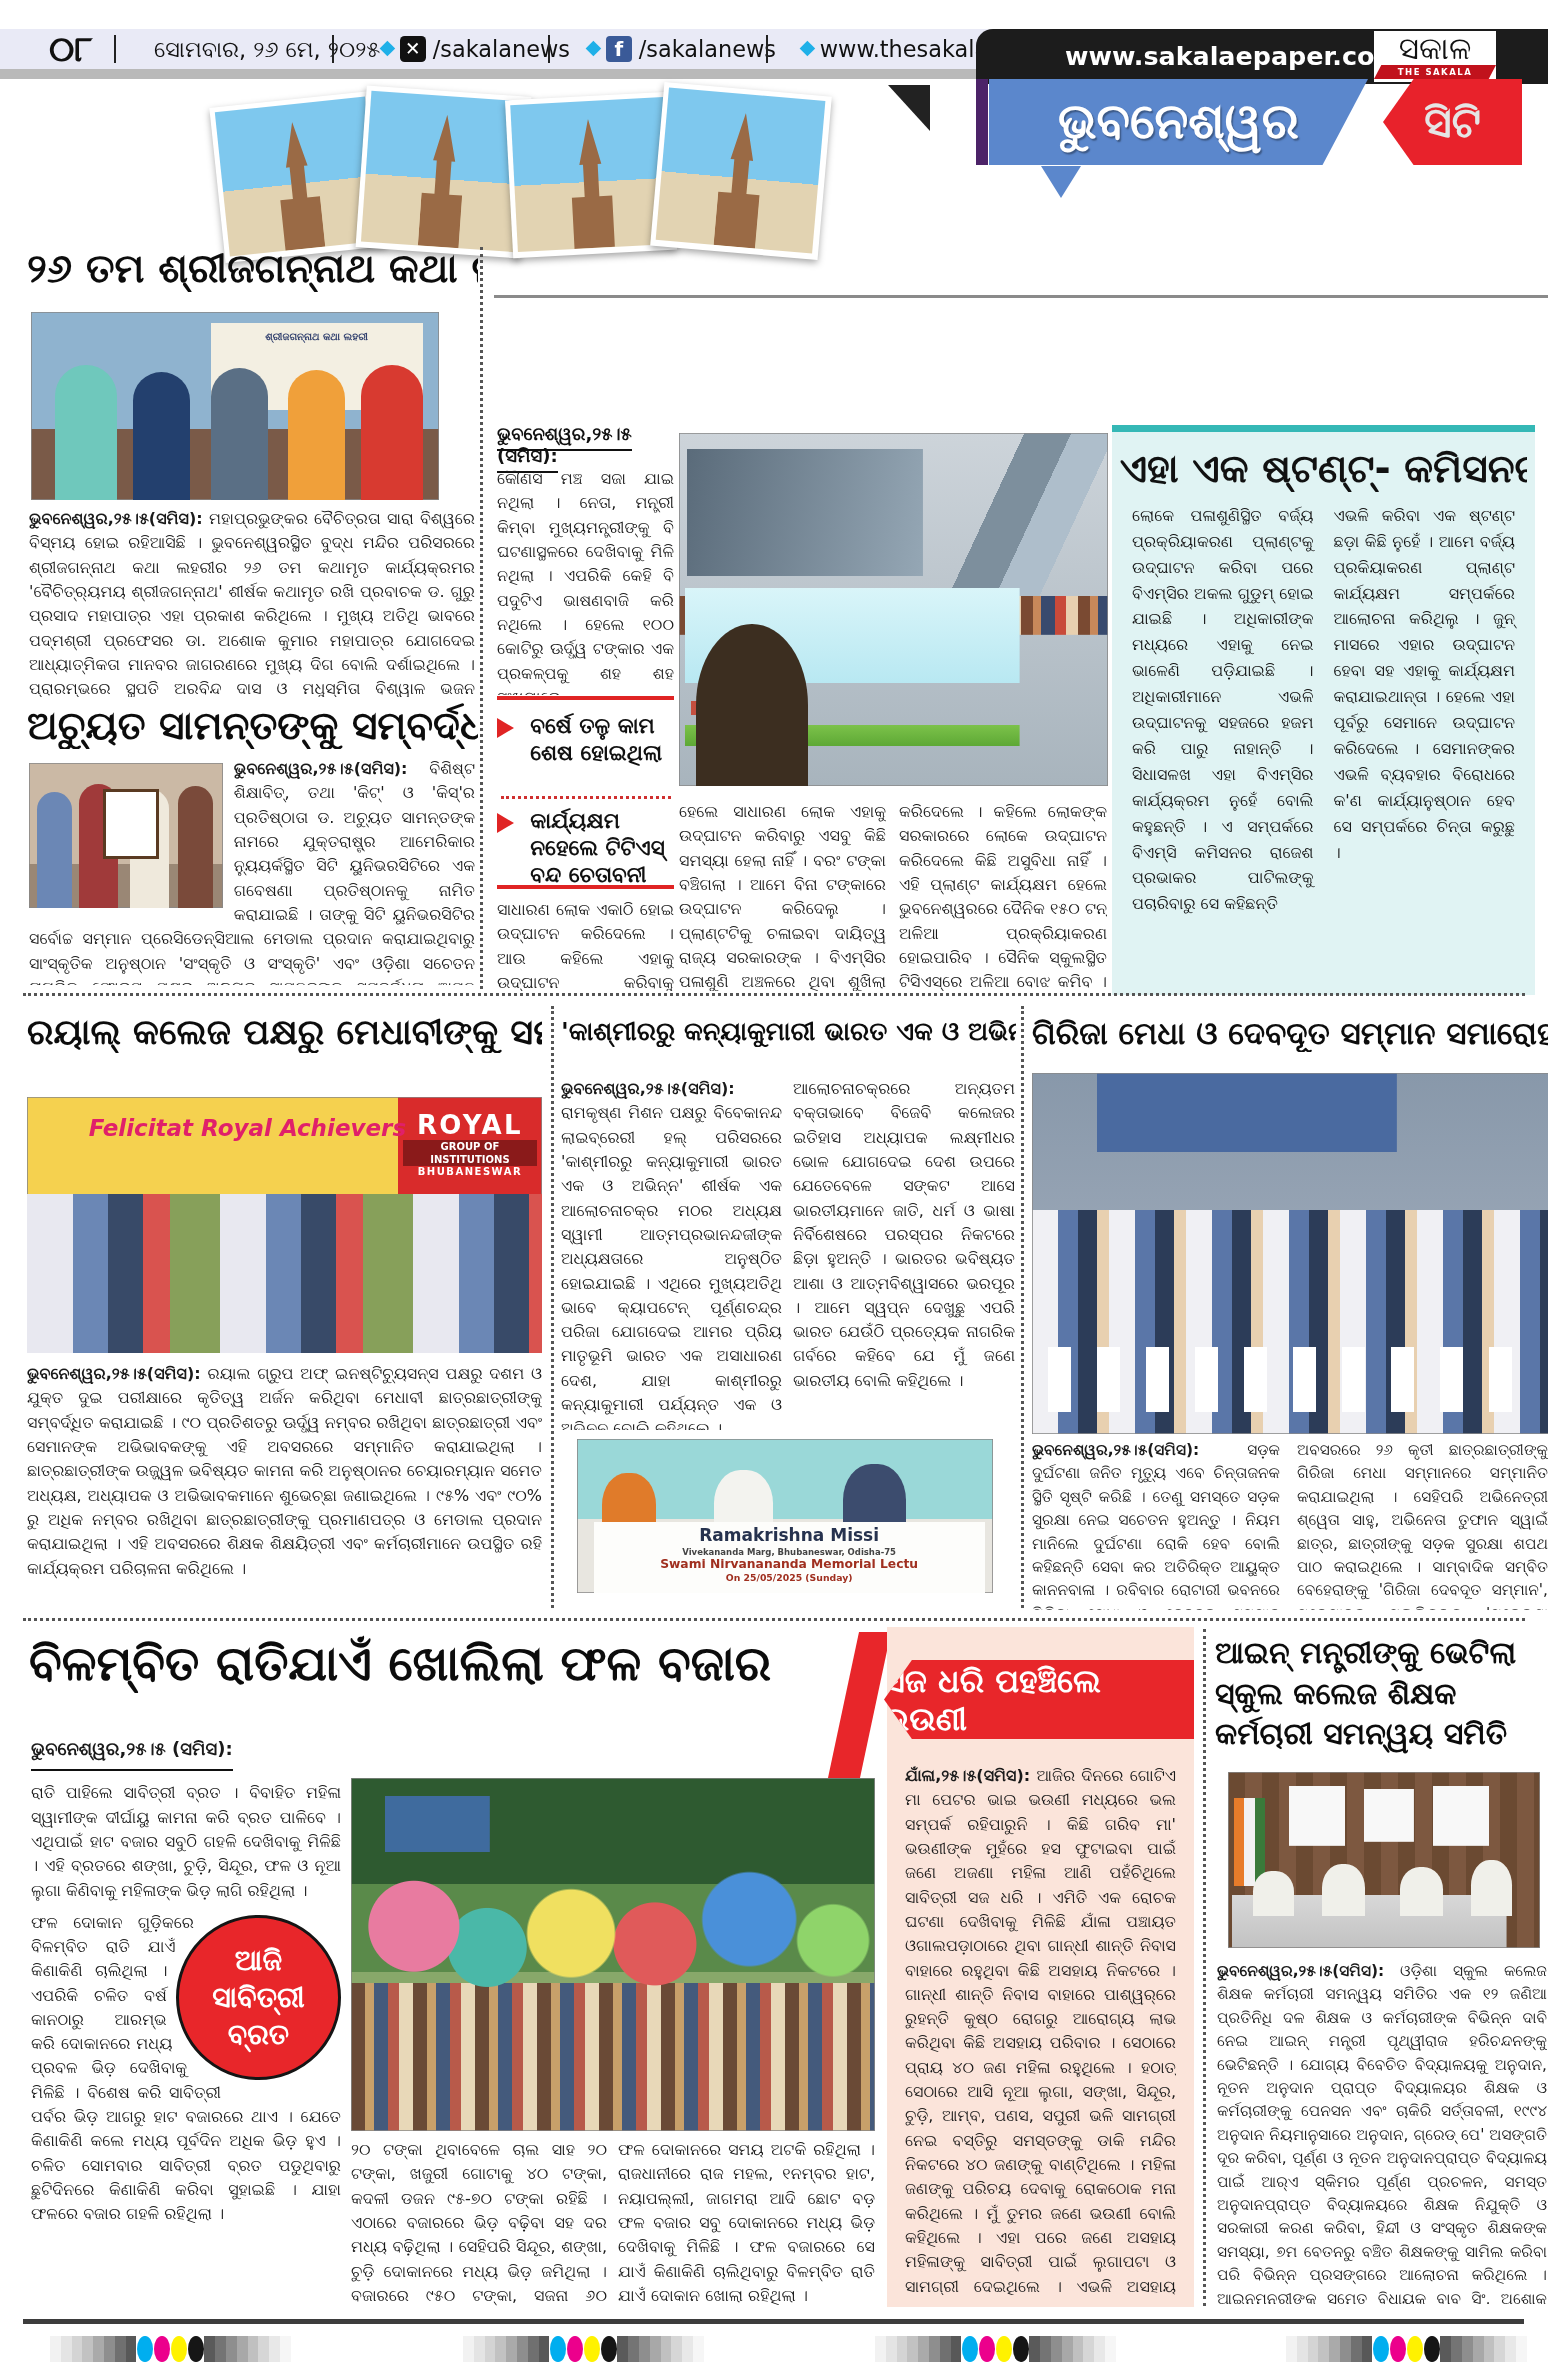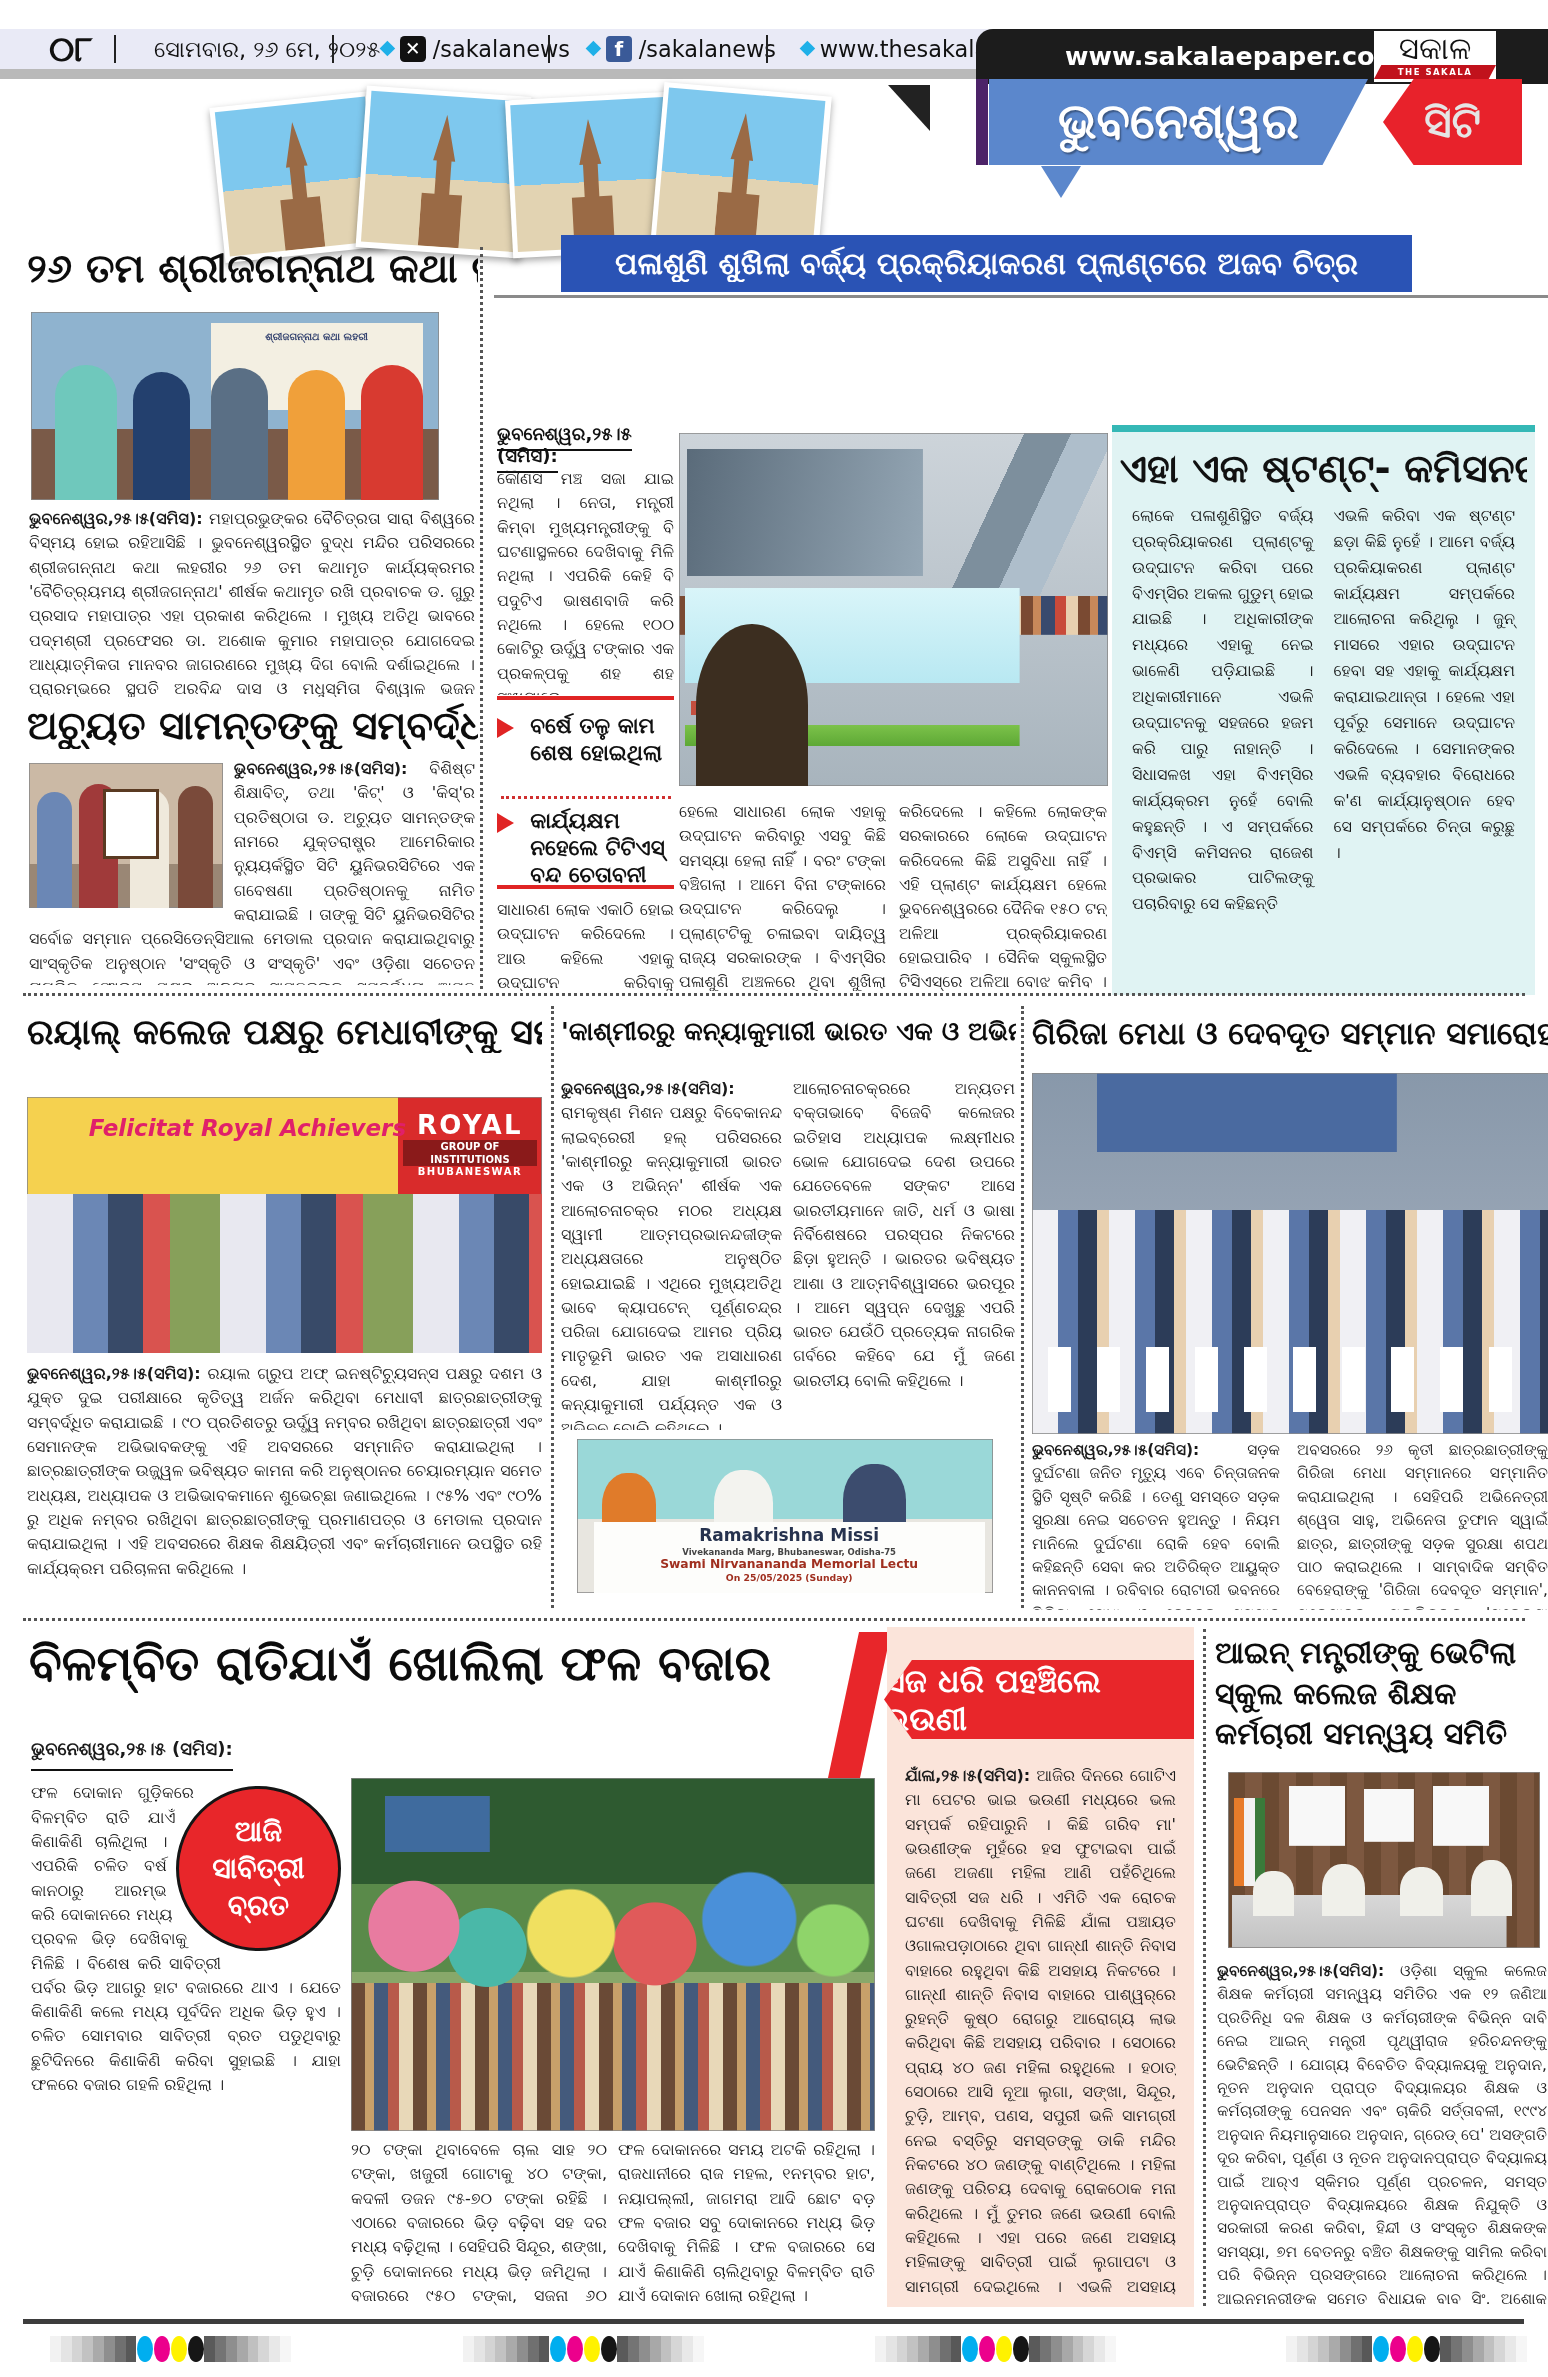--- a/index.html
+++ b/index.html
@@ -263,23 +263,20 @@
       <div class="fig" style="left:77%;width:18%;height:84%;background:#7a4a3a"></div>
       <div class="abs" style="left:38%;top:18%;width:26%;height:44%;background:#fff;border:3.1px solid #5a3a22"></div>
     </div>
     <p class="body-txt" style="margin:0">
       <b class="dl">ଭୁବନେଶ୍ୱର,୨୫।୫(ସମିସ):</b><span> ବିଶିଷ୍ଟ ଶିକ୍ଷାବିତ୍, ତଥା 'କିଟ୍' ଓ 'କିସ୍'ର ପ୍ରତିଷ୍ଠାତା ଡ. ଅଚ୍ୟୁତ ସାମନ୍ତଙ୍କ ନାମରେ ଯୁକ୍ତରାଷ୍ଟ୍ର ଆମେରିକାର ନ୍ୟୁୟର୍କସ୍ଥିତ ସିଟି ୟୁନିଭରସିଟିରେ ଏକ ଗବେଷଣା ପ୍ରତିଷ୍ଠାନକୁ ନାମିତ କରାଯାଇଛି । ତାଙ୍କୁ ସିଟି ୟୁନିଭରସିଟିର ସର୍ବୋଚ୍ଚ ସମ୍ମାନ ପ୍ରେସିଡେନ୍ସିଆଲ ମେଡାଲ ପ୍ରଦାନ କରାଯାଇଥିବାରୁ ସାଂସ୍କୃତିକ ଅନୁଷ୍ଠାନ 'ସଂସ୍କୃତି ଓ ସଂସ୍କୃତି' ଏବଂ ଓଡ଼ିଶା ସଚେତନ ନାଗରିକ ଫୋରମ ପକ୍ଷରୁ ଅଚ୍ୟୁତ ସାମନ୍ତଙ୍କୁ ସମ୍ବର୍ଦ୍ଧନା ଜ୍ଞାପନ କରାଯାଇଛି । ଅନୁଷ୍ଠାନର ସଭାପତି ପ୍ରଦୋଷ ପଟ୍ଟନାୟକ ଓ ସମ୍ପାଦକ ଦିଲ୍ଲୀପ ହାଲିଙ୍କ ସମେତ ଶିକ୍ଷାବିତ୍ ଅଶୋକ ପାଣ୍ଡେ, ଯୁବନେତା ଡ. ତନ୍ମୟ ସ୍ୱାଇଁ, ଆଇନଜୀବୀ ଅନୀଲ ପରିଡ଼ା ଓ ସମ୍ବାଦିକ ବିଜୟ ସ୍ୱାଇଁ ପ୍ରମୁଖ ଉପସ୍ଥିତ ରହିଥିଲେ ।</span>
     </p>
   </div>
 
   <div class="abs vdots" style="left:480px;top:247px;height:742px"></div>
 
-  <div class="abs" id="lead-kicker">
-    <span class="fit">ପଳାଶୁଣି ଶୁଖିଲା ବର୍ଜ୍ୟ ପ୍ରକ୍ରିୟାକରଣ ପ୍ଲାଣ୍ଟରେ ଅଜବ ଚିତ୍ର</span>
-  </div>
   <div class="abs" id="kick-rule"></div>
 
   <div class="abs" id="lead-dl"><u>ଭୁବନେଶ୍ୱର,୨୫।୫ (ସମିସ):</u></div>
   <p class="abs body-txt" id="lead-intro" style="margin:0;height:228px;overflow:hidden">କୌଣସି ମଞ୍ଚ ସଜା ଯାଇ ନଥିଲା । ନେତା, ମନ୍ତ୍ରୀ କିମ୍ବା ମୁଖ୍ୟମନ୍ତ୍ରୀଙ୍କୁ ବି ଘଟଣାସ୍ଥଳରେ ଦେଖିବାକୁ ମିଳି ନଥିଲା । ଏପରିକି କେହି ବି ପଦୁଟିଏ ଭାଷଣବାଜି କରି ନଥିଲେ । ହେଲେ ୧୦୦ କୋଟିରୁ ଊର୍ଦ୍ଧ୍ୱ ଟଙ୍କାର ଏକ ପ୍ରକଳ୍ପକୁ ଶହ ଶହ ସଂଖ୍ୟାରେ</p>
   <div class="abs redrule" id="lead-rr1"></div>
   <div class="abs bullet" style="top:713px">
     <span class="barrow"></span>
     <span>ବର୍ଷେ ତଳୁ କାମ ଶେଷ ହୋଇଥିଲା</span>
   </div>
   <div class="abs" id="bul-dots"></div>
@@ -351,20 +348,21 @@
   </p>
   <p class="abs body-txt" id="gir-c2" style="margin:0">ଅବସରରେ ୨୬ କୃତୀ ଛାତ୍ରଛାତ୍ରୀଙ୍କୁ ଗିରିଜା ମେଧା ସମ୍ମାନରେ ସମ୍ମାନିତ କରାଯାଇଥିଲା । ସେହିପରି ଅଭିନେତ୍ରୀ ଶ୍ୱେତା ସାହୁ, ଅଭିନେତା ତୁଫାନ ସ୍ୱାଇଁ ଛାତ୍ର, ଛାତ୍ରୀଙ୍କୁ ସଡ଼କ ସୁରକ୍ଷା ଶପଥ ପାଠ କରାଇଥିଲେ । ସାମ୍ବାଦିକ ସମ୍ବିତ ବେହେରାଙ୍କୁ 'ଗିରିଜା ଦେବଦୂତ ସମ୍ମାନ', ପ୍ରେମାନନ୍ଦ ମଲ୍ଲିକଙ୍କୁ 'ପ୍ରେରଣା ସମ୍ମାନ', ସାମ୍ବାଦିକ କପିଳେନ୍ଦ୍ର ପ୍ରଧାନ, ସୁମନ୍ତ ସୁନ୍ଦରାୟ, ଅନୀଲ ବୈଶାଖ, ଅନୁରାଧା ମହାରଣା, ରେଶମୀ ଯାଦବ, ସତ୍ୟଜିତ ଦାସ, ମାନସ ସାମଲ, କେଶବ ପାଣି ପ୍ରମୁଖଙ୍କୁ ଗିରିଜା ସେବା ସମ୍ମାନ ପ୍ରଦାନ କରାଯାଇଥିଲା । ରାମଜୀବନ ଗୋଛାୟତ, ସାଗର ଦାଶ, ସତ୍ୟାନନ୍ଦ ନାୟକ, ଶତାବ୍ଦୀ ପଲାଇ, ସୌମ୍ୟରଞ୍ଜନ ସାମଲ, ତୁଷାରକାନ୍ତ ଶତପଥୀ, ଅମନ ଆୟୁଷ୍ମାନ ଦାସ, ସୁମନ୍ତ ବେହେରା ପ୍ରମୁଖ କାର୍ଯ୍ୟକ୍ରମ ପରିଚାଳନା କରିଥିଲେ ।</p>
 
   <div class="abs hdots" style="left:23px;top:1618px;width:1502px"></div>
 
   <div class="abs headline fit" id="mkt-head">ବିଳମ୍ବିତ ରାତିଯାଏଁ ଖୋଲିଲା ଫଳ ବଜାର</div>
   <div class="abs" id="red-slash"></div>
 
   <div class="abs body-txt" id="mkt-col">
     <span class="mdl">ଭୁବନେଶ୍ୱର,୨୫।୫ (ସମିସ):</span>
+    <p style="margin:0 0 7.7px">ରାତି ପାହିଲେ ସାବିତ୍ରୀ ବ୍ରତ । ବିବାହିତ ମହିଳା ସ୍ୱାମୀଙ୍କ ଦୀର୍ଘାୟୁ କାମନା କରି ବ୍ରତ ପାଳିବେ । ଏଥିପାଇଁ ହାଟ ବଜାର ସବୁଠି ଗହଳି ଦେଖିବାକୁ ମିଳିଛି । ଏହି ବ୍ରତରେ ଶଙ୍ଖା, ଚୁଡ଼ି, ସିନ୍ଦୂର, ଫଳ ଓ ନୂଆ ଲୁଗା କିଣିବାକୁ ମହିଳାଙ୍କ ଭିଡ଼ ଲାଗି ରହିଥିଲା ।</p>
     <div id="savitri-badge">
       <span>ଆଜି</span>
       <span>ସାବିତ୍ରୀ</span>
       <span>ବ୍ରତ</span>
     </div>
     <p style="margin:0">ଫଳ ଦୋକାନ ଗୁଡ଼ିକରେ ବିଳମ୍ବିତ ରାତି ଯାଏଁ କିଣାକିଣି ଚାଲିଥିଲା । ଏପରିକି ଚଳିତ ବର୍ଷ କାନଠାରୁ ଆରମ୍ଭ କରି ଦୋକାନରେ ମଧ୍ୟ ପ୍ରବଳ ଭିଡ଼ ଦେଖିବାକୁ ମିଳିଛି । ବିଶେଷ କରି ସାବିତ୍ରୀ ପର୍ବର ଭିଡ଼ ଆଗରୁ ହାଟ ବଜାରରେ ଥାଏ । ଯେତେ କିଣାକିଣି କଲେ ମଧ୍ୟ ପୂର୍ବଦିନ ଅଧିକ ଭିଡ଼ ହୁଏ । ଚଳିତ ସୋମବାର ସାବିତ୍ରୀ ବ୍ରତ ପଡୁଥିବାରୁ ଛୁଟିଦିନରେ କିଣାକିଣି କରିବା ସୁହାଇଛି । ଯାହା ଫଳରେ ବଜାର ଗହଳି ରହିଥିଲା ।</p>
   </div>
   <div class="abs ph" id="mkt-photo"></div>
   <p class="abs body-txt" id="mkt-cA" style="margin:0">୨୦ ଟଙ୍କା ଥିବାବେଳେ ଚାଲ ସାହ ୨୦ ଟଙ୍କା, ଖଜୁରୀ ଗୋଟାକୁ ୪୦ ଟଙ୍କା, କଦଳୀ ଡଜନ ୯୫-୭୦ ଟଙ୍କା ରହିଛି । ଏଠାରେ ବଜାରରେ ଭିଡ଼ ବଢ଼ିବା ସହ ଦର ମଧ୍ୟ ବଢ଼ିଥିଲା । ସେହିପରି ସିନ୍ଦୂର, ଶଙ୍ଖା, ଚୁଡ଼ି ଦୋକାନରେ ମଧ୍ୟ ଭିଡ଼ ଜମିଥିଲା । ବଜାରରେ ୯୫୦ ଟଙ୍କା, ସଜନା ୬୦ ଟଙ୍କା, ଲଙ୍କା ୪୫୦ ରୁ ୫୦୦ ଟଙ୍କା ଯାଏ ଦର ରହିଥିଲା ।</p>
   <p class="abs body-txt" id="mkt-cB" style="margin:0">ଫଳ ଦୋକାନରେ ସମୟ ଅଟକି ରହିଥିଲା । ରାଜଧାନୀରେ ରାଜ ମହଲ, ୧ନମ୍ବର ହାଟ, ନୟାପଲ୍ଲୀ, ଜାଗମରା ଆଦି ଛୋଟ ବଡ଼ ଫଳ ବଜାର ସବୁ ଦୋକାନରେ ମଧ୍ୟ ଭିଡ଼ ଦେଖିବାକୁ ମିଳିଛି । ଫଳ ବଜାରରେ ସେ ଯାଏଁ କିଣାକିଣି ଚାଲିଥିବାରୁ ବିଳମ୍ବିତ ରାତି ଯାଏଁ ଦୋକାନ ଖୋଲା ରହିଥିଲା ।</p>

